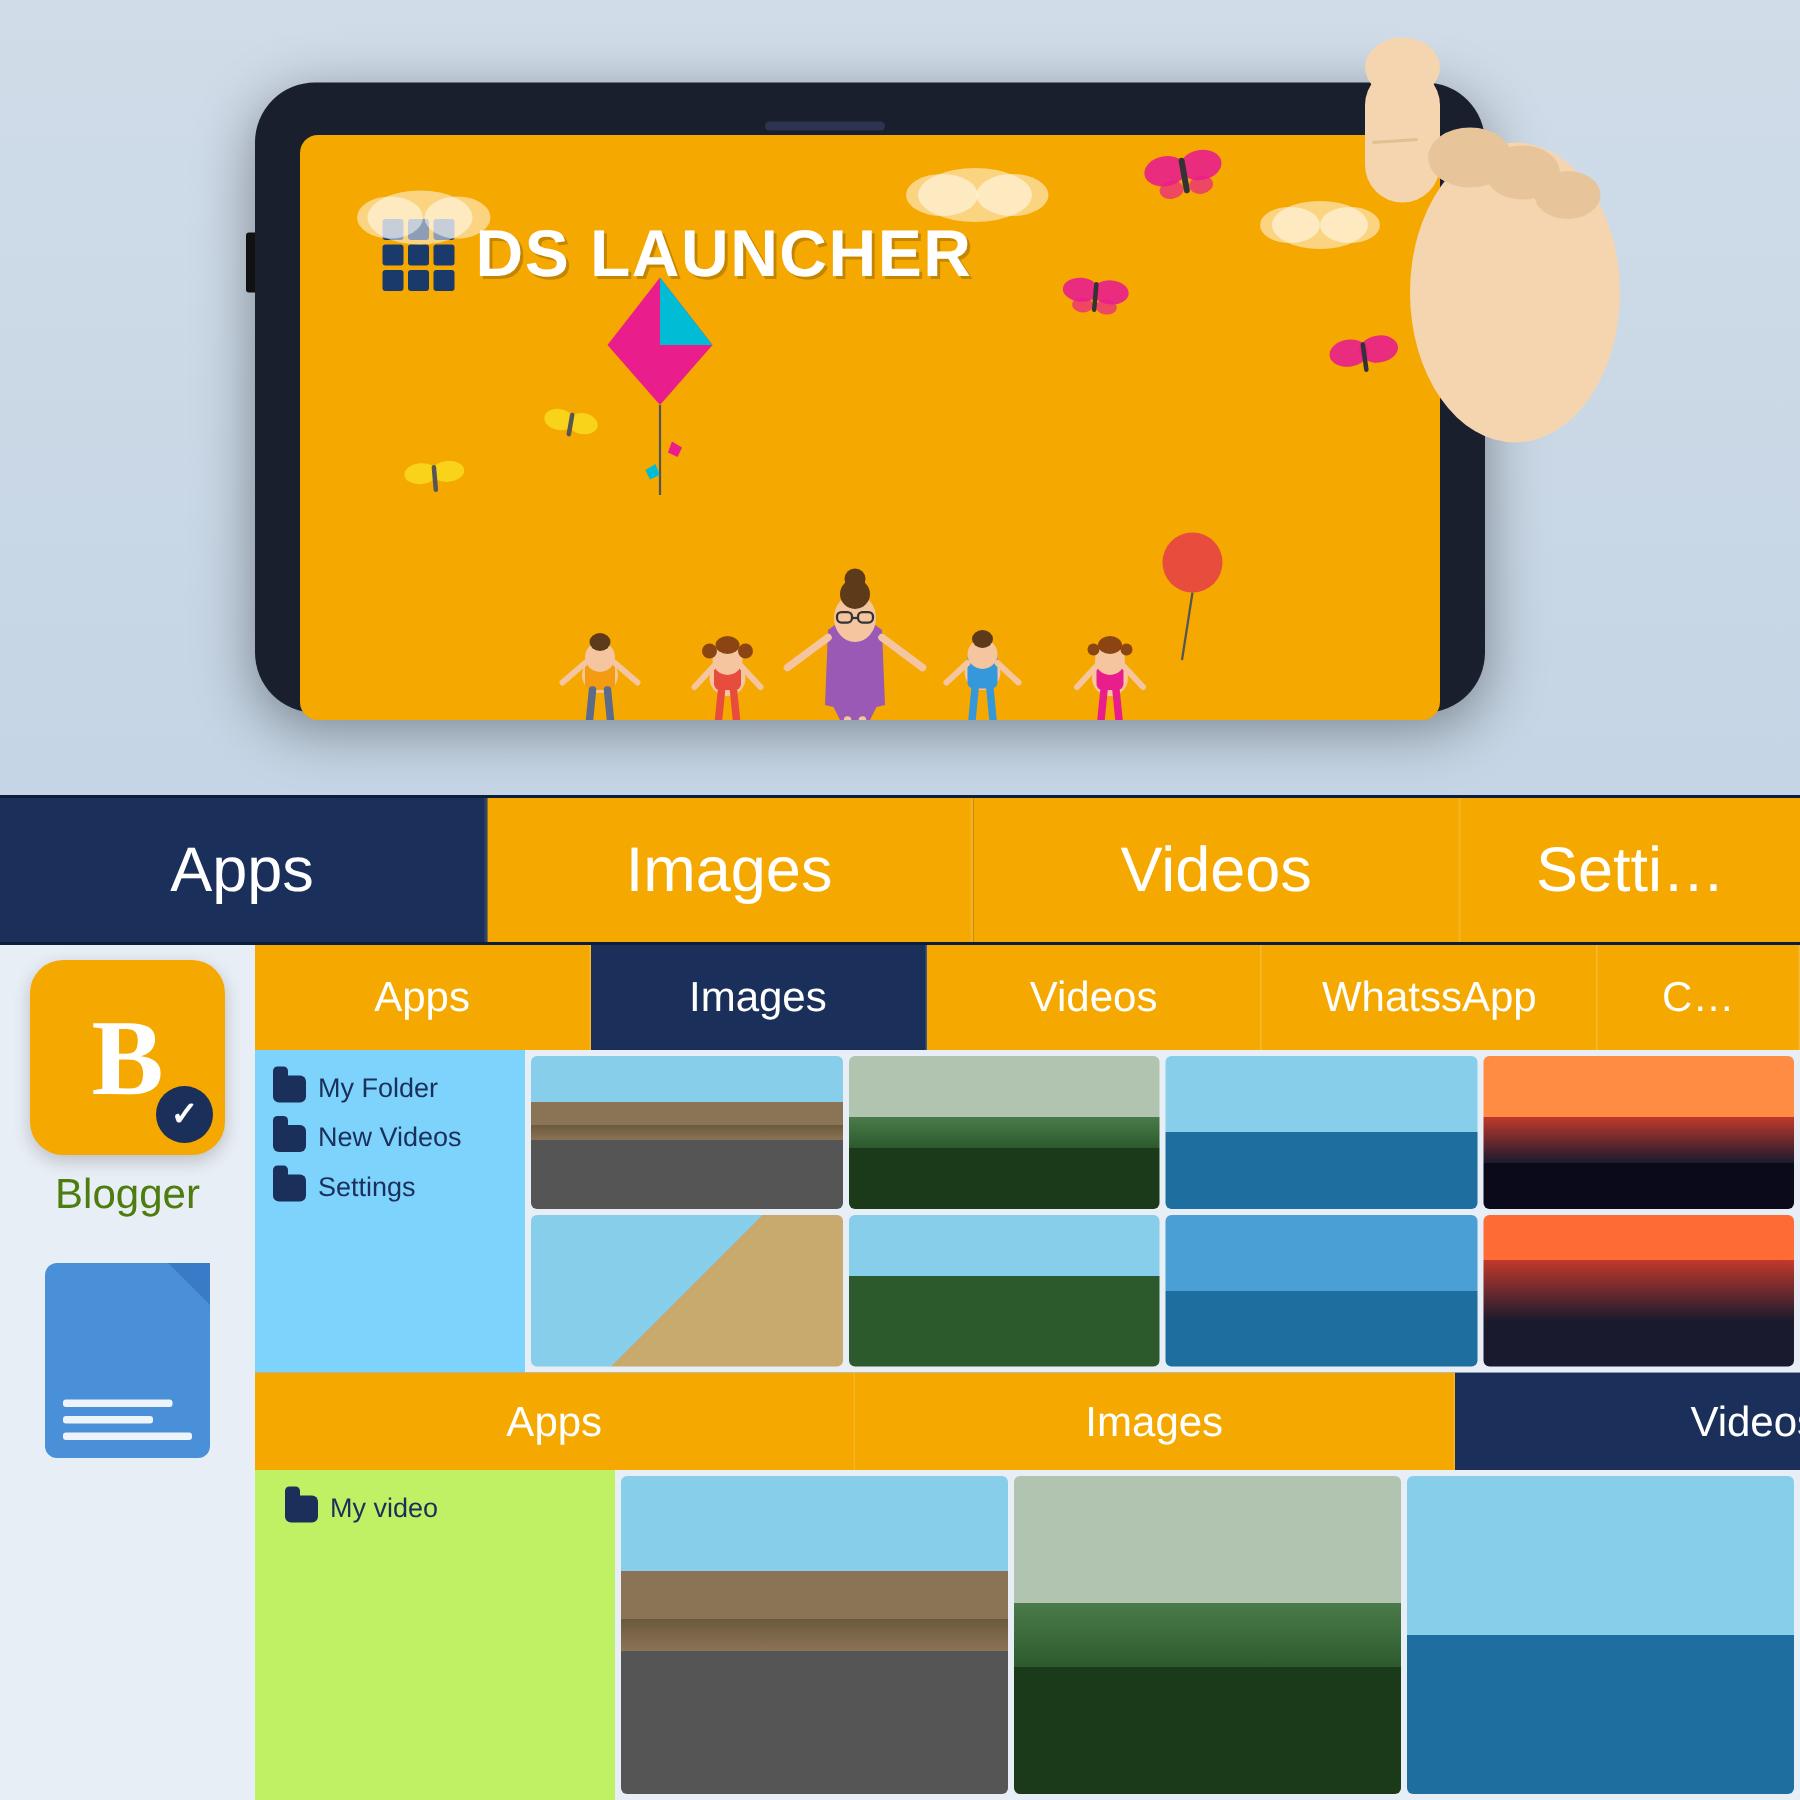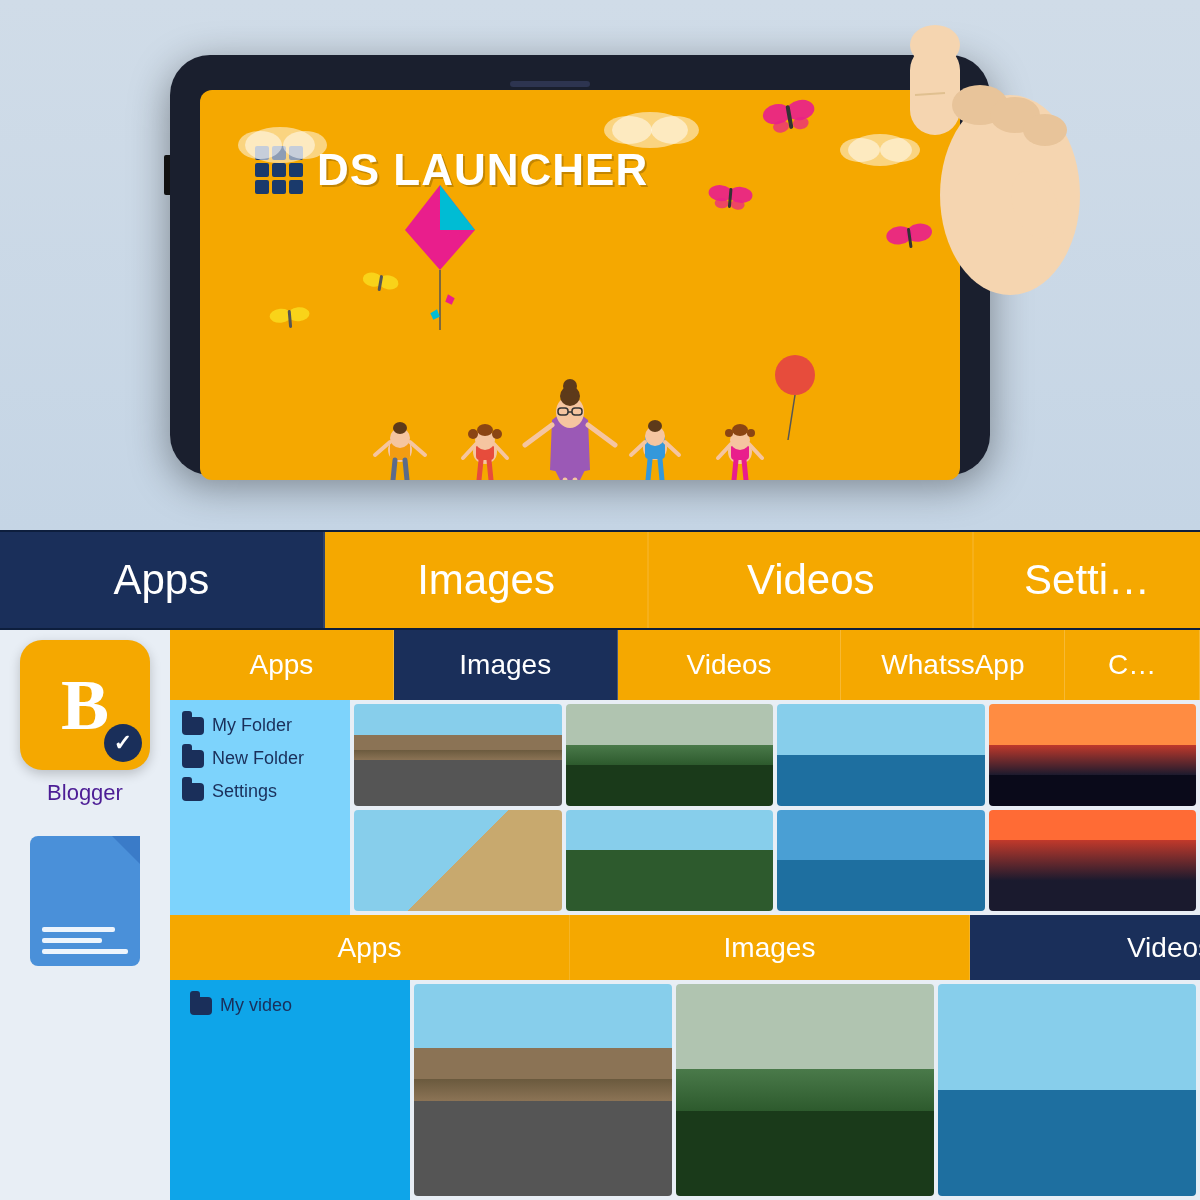--- a/index.html
+++ b/index.html
@@ -182,22 +182,22 @@
       height: 130px;
       background: #f5a800;
       border-radius: 22px;
       display: flex;
       align-items: center;
       justify-content: center;
       position: relative;
       box-shadow: 0 4px 12px rgba(0,0,0,0.2);
     }
     .app-icon-label {
-      font-size: 22px;
-      color: #4c1d95;
+      font-size: 28px;
+      color: #4d7c0f;
       text-align: center;
     }
     .doc-icon {
       width: 110px;
       height: 130px;
       background: #4a90d9;
       border-radius: 8px;
       margin-top: 20px;
       position: relative;
       display: flex;
@@ -364,21 +364,21 @@
     .nav-tab-3.orange { background: #f5a800; }
 
     
     .bottom-content-row {
       display: flex;
       height: 220px;
       overflow: hidden;
     }
     .bottom-folder-panel {
       width: 240px;
-      background: #0ea5e9;
+      background: #bef264;
       padding: 15px 20px;
       display: flex;
       flex-direction: column;
       gap: 14px;
     }
     .bottom-images {
       flex: 1;
       display: grid;
       grid-template-columns: repeat(3, 1fr);
       gap: 4px;
@@ -683,21 +683,21 @@
 
       <div class="content-area">
 
         <div class="folder-panel">
           <div class="folder-item">
             <div class="folder-icon-svg"></div>
             <span>My Folder</span>
           </div>
           <div class="folder-item">
             <div class="folder-icon-svg"></div>
-            <span>New Folder</span>
+            <span>New Videos</span>
           </div>
           <div class="folder-item">
             <div class="folder-icon-svg"></div>
             <span>Settings</span>
           </div>
         </div>
 
         <div class="images-grid">
           <div class="img-thumb img-railroad"></div>
           <div class="img-thumb img-train"></div>

